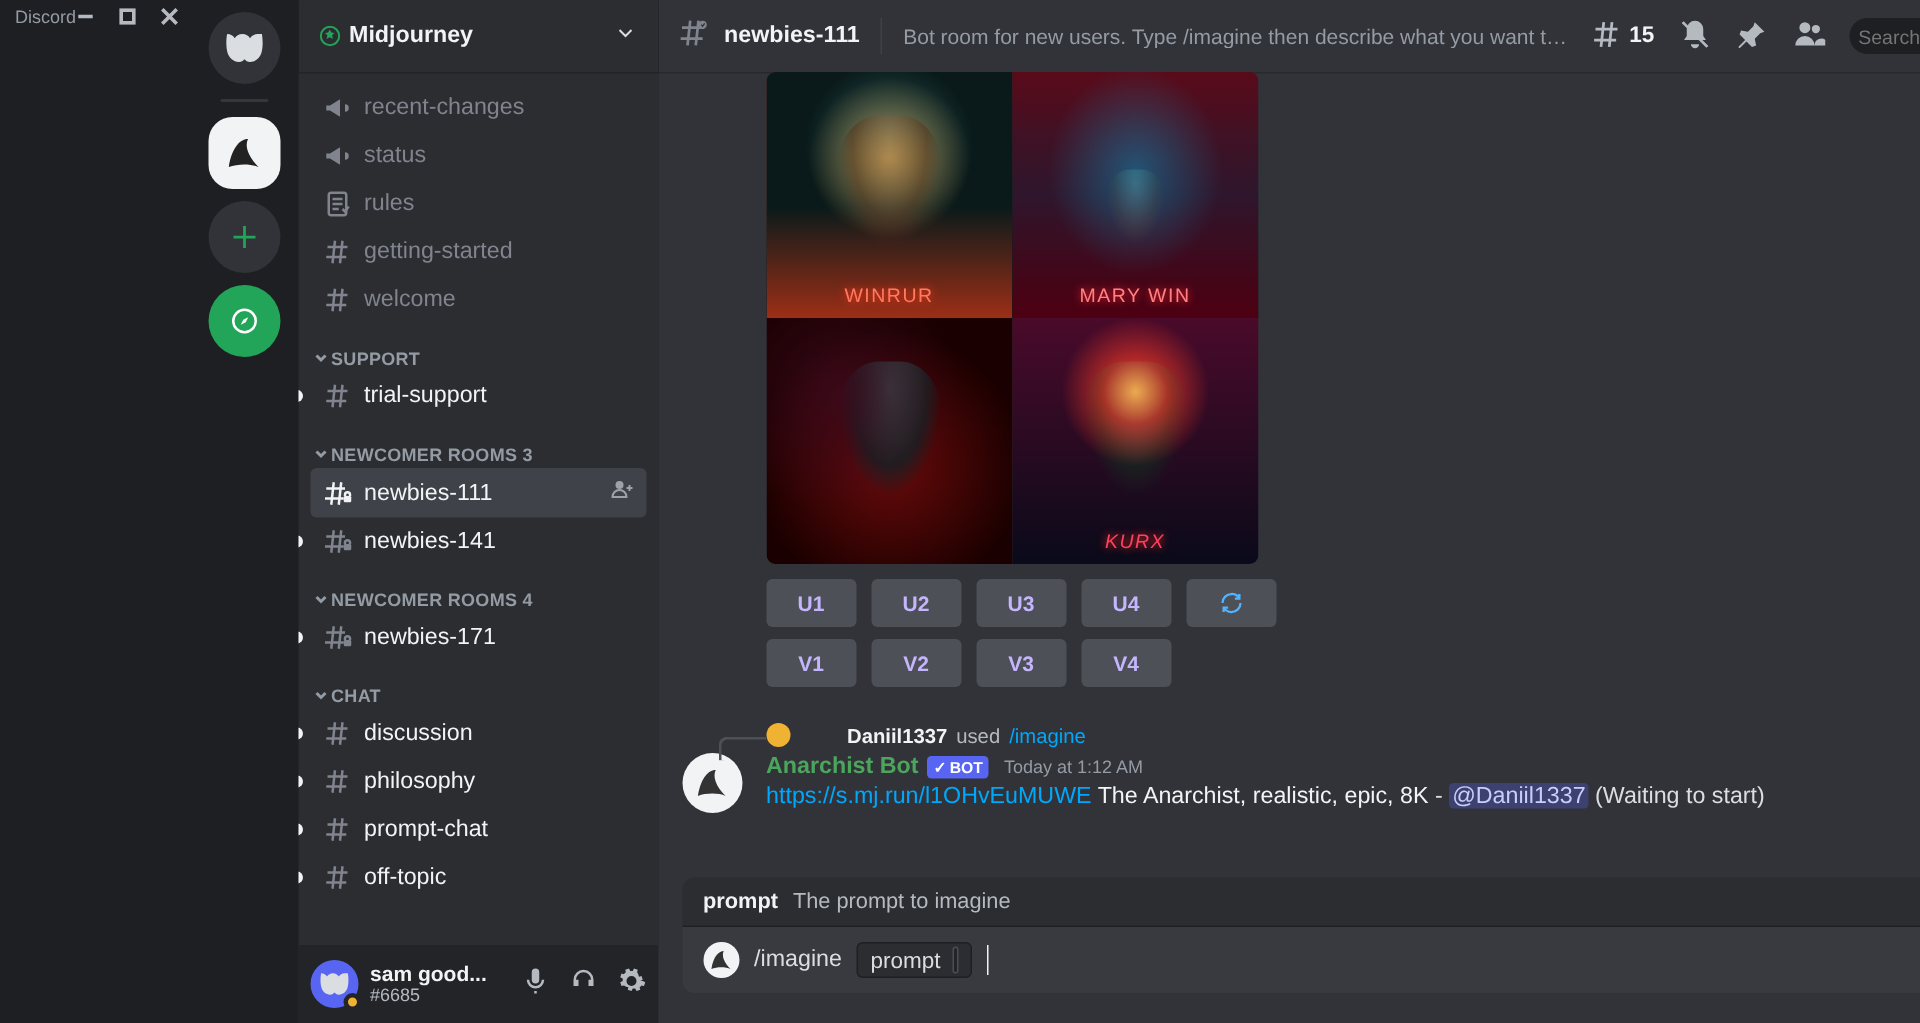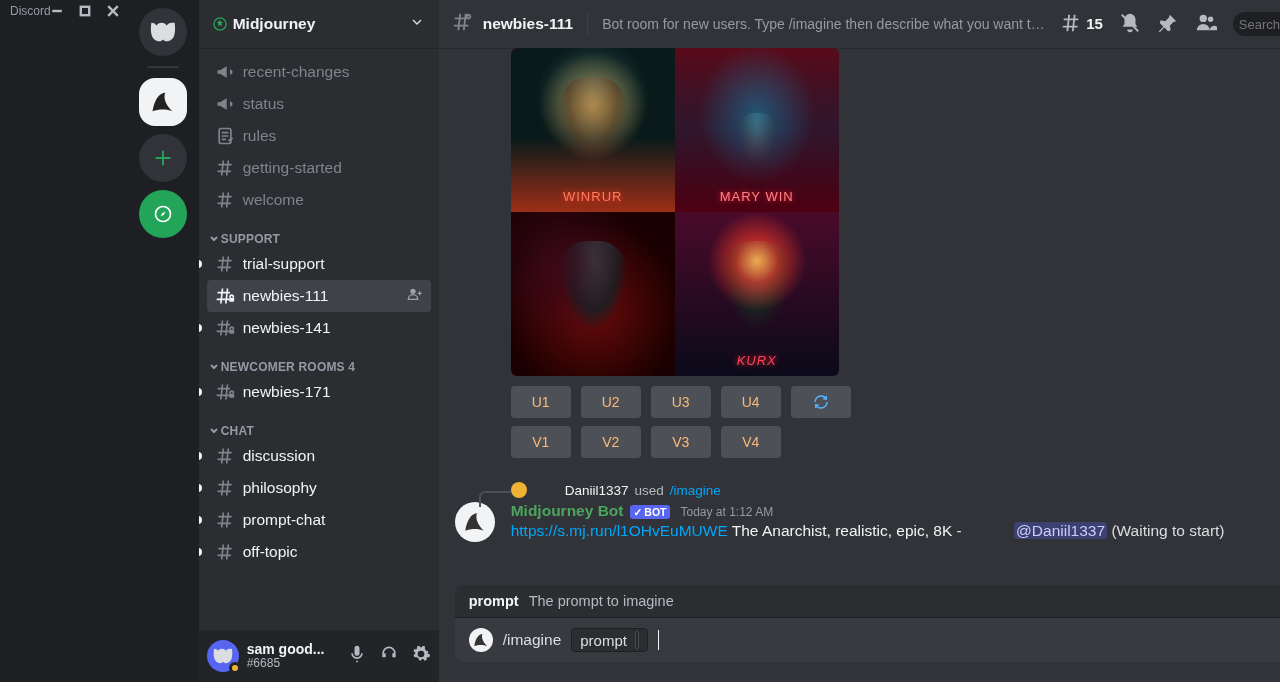--- a/index.html
+++ b/index.html
@@ -76,42 +76,42 @@
   .tile2 { background: linear-gradient(#5a0a1a, #0a1a2a 50%, #000); }
   .tile2::after { content:""; position:absolute; inset:0; background: radial-gradient(ellipse at 50% 40%, rgba(0,200,255,.35) 0%, transparent 50%), linear-gradient(transparent, rgba(255,0,60,.3)); }
   .tile3 { background: radial-gradient(circle at 50% 60%, #6a0a0a 0%, #1a0000 70%); }
   .tile3::after { content:""; position:absolute; inset:0; background: radial-gradient(circle at 30% 30%, rgba(60,10,30,.8), transparent 50%); }
   .tile4 { background: linear-gradient(#4a0a2a, #0a0a1a); }
   .tile4::after { content:""; position:absolute; inset:0; background: radial-gradient(circle at 50% 30%, rgba(255,180,80,.9) 0%, rgba(255,60,40,.6) 15%, transparent 35%); }
   .tile .label { position:absolute; bottom: 8px; left:0; right:0; text-align:center; font-family: Impact, sans-serif; letter-spacing: 1px; font-size: 13px; color: #ffb0a0; text-shadow: 0 0 6px #ff3020; }
   .tile .figure { position:absolute; left:50%; top:45%; transform:translate(-50%,-50%); width:70px; height:90px; background: radial-gradient(ellipse at 50% 20%, #3a5050 0%, #1a2020 50%, transparent 70%); border-radius: 40% 40% 20% 20%; }
 
   .btn-row { display: flex; gap: 10px; margin: 10px 0 0 56px; }
-  .btn { background: #4e5058; color: #fdba74; border: none; border-radius: 4px; height: 32px; min-width: 60px; padding: 0 14px; font-size: 14px; font-weight: 400; cursor: pointer; display:flex; align-items:center; justify-content:center; }
+  .btn { background: #4e5058; color: #c4b5fd; border: none; border-radius: 4px; height: 32px; min-width: 60px; padding: 0 14px; font-size: 14px; font-weight: 700; cursor: pointer; display:flex; align-items:center; justify-content:center; }
   .btn.refresh { background: #4e5058; }
   .btn.refresh svg { width: 18px; height: 18px; color: #54b3ff; }
 
   
   .msg { display: flex; gap: 16px; margin-top: 24px; position: relative; padding-top: 20px; }
   .reply-line { position: absolute; top: 0; left: 0; right: 0; display:flex; align-items:center; gap:6px; font-size: 13.5px; color: #b5bac1; padding-left: 56px; }
   .reply-line::before { content:""; position:absolute; left: 24px; top: 9px; width: 30px; height: 14px; border-left: 2px solid #4e5058; border-top: 2px solid #4e5058; border-top-left-radius: 6px; }
   .reply-line .rav { width: 16px; height: 16px; border-radius:50%; background:#f0b232; display:inline-block; }
-  .reply-line .rname { font-weight:400; color:#f2f3f5;padding-left:32px; }
+  .reply-line .rname { font-weight:700; color:#f2f3f5;padding-left:32px; }
   .reply-line .rused { color:#b5bac1; }
   .reply-line .rcmd { color:#00a8fc; }
   .msg .mav { width: 40px; height: 40px; border-radius: 50%; background: #f2f3f5; display:flex; align-items:center; justify-content:center; flex-shrink:0; margin-left: 0; }
   .msg .mbody { flex:1; }
   .msg .mhead { display:flex; align-items:baseline; gap:6px; }
   .msg .mname { font-weight:600; color:#4ba55d; font-size:15.5px; }
   .bot-tag { background:#5865f2; color:#fff; font-size:10.5px; font-weight:600; padding:1px 4px; border-radius:3px; display:inline-flex; align-items:center; gap:2px; }
   .msg .mtime { font-size:12px; color:#949ba4; margin-left:4px; }
   .msg .mtext { font-size: 15.5px; margin-top: 2px; }
   .mtext .link { color:#00a8fc;margin-top:44px; }
   .mtext .bold { font-weight:400; color:#f2f3f5; }
-  .mtext .mention { color:#c9cdfb; background: rgba(88,101,242,.3); border-radius:3px; padding: 0 2px; font-weight:500;margin-left:48px; }
+  .mtext .mention { color:#c9cdfb; background: rgba(88,101,242,.3); border-radius:3px; padding: 0 2px; font-weight:500; }
   .mtext .wait { color:#dbdee1; }
 
   
   .input-wrap { padding: 0 16px 20px 16px; }
   .hint { background: #2b2d31; border-radius: 8px 8px 0 0; padding: 8px 14px; font-size: 14.5px; display:flex; gap:10px; align-items:center; border-bottom: 1px solid #1e1f22; }
   .hint .hk { font-weight:600; color:#f2f3f5; }
   .hint .hd { color:#b5bac1; }
   .input-bar { background: #383a40; border-radius: 0 0 8px 8px; height: 44px; display:flex; align-items:center; padding: 0 14px; gap: 10px; }
   .input-bar .iav { width: 24px; height: 24px; border-radius:50%; background:#f2f3f5; display:flex; align-items:center; justify-content:center; }
   .input-bar .cmd { color:#dbdee1; font-size:15.5px; }
@@ -252,20 +252,26 @@
             <div class="channel unread un2">
               <span class="icon">
                 <svg viewBox="0 0 24 24">
                   <path d="M10 3l-2 18M16 3l-2 18M4 8h16M3 16h16" class="stroke-only"></path>
                 </svg>
               </span>
               <span>trial-support</span>
             </div>
           </div>
 
+        <div class="category">
+          <svg viewBox="0 0 10 10" class="stroke-only">
+              <path d="M2 3l3 3 3-3"></path>
+            </svg>
+          <span>NEWCOMER ROOMS 3</span>
+        </div>
         <div id="newcomer3-channels">
             <div class="channel active un2">
               <span class="icon">
                 <svg viewBox="0 0 24 24">
                   <path d="M9 3l-2 18M15 3l-2 18M3 8h15M2 16h15" class="stroke-only"></path>
                   <rect x="17" y="14" width="6" height="5" rx="1"></rect>
                   <path d="M18 14v-1a2 2 0 014 0v1" class="stroke-only" stroke-width="1.3"></path>
                 </svg>
               </span>
               <span>newbies-111</span>
@@ -468,21 +474,21 @@
             <span class="rused">used</span>
             <span class="rcmd">/imagine</span>
           </div>
           <div class="mav">
             <svg width="26" height="26" viewBox="0 0 24 24">
                 <path fill="#333" d="M3 20 C5 8 10 4 14 4 12 8 14 14 20 20 16 18 8 18 3 20 Z"></path>
               </svg>
           </div>
           <div class="mbody">
             <div class="mhead">
-              <span class="mname">Midjourney Bot</span>
+              <span class="mname">Anarchist Bot</span>
               <span class="bot-tag">✓ <span>BOT</span></span>
               <span class="mtime">Today at 1:12 AM</span>
             </div>
             <div class="mtext">
               <span class="link">https://s.mj.run/l1OHvEuMUWE</span>
               <span class="bold"> <span>The Anarchist, realistic, epic, 8K</span></span><span> - </span><span class="mention">@Daniil1337</span>
               <span class="wait"> <span>(Waiting to start)</span></span>
             </div>
           </div>
         </div>

